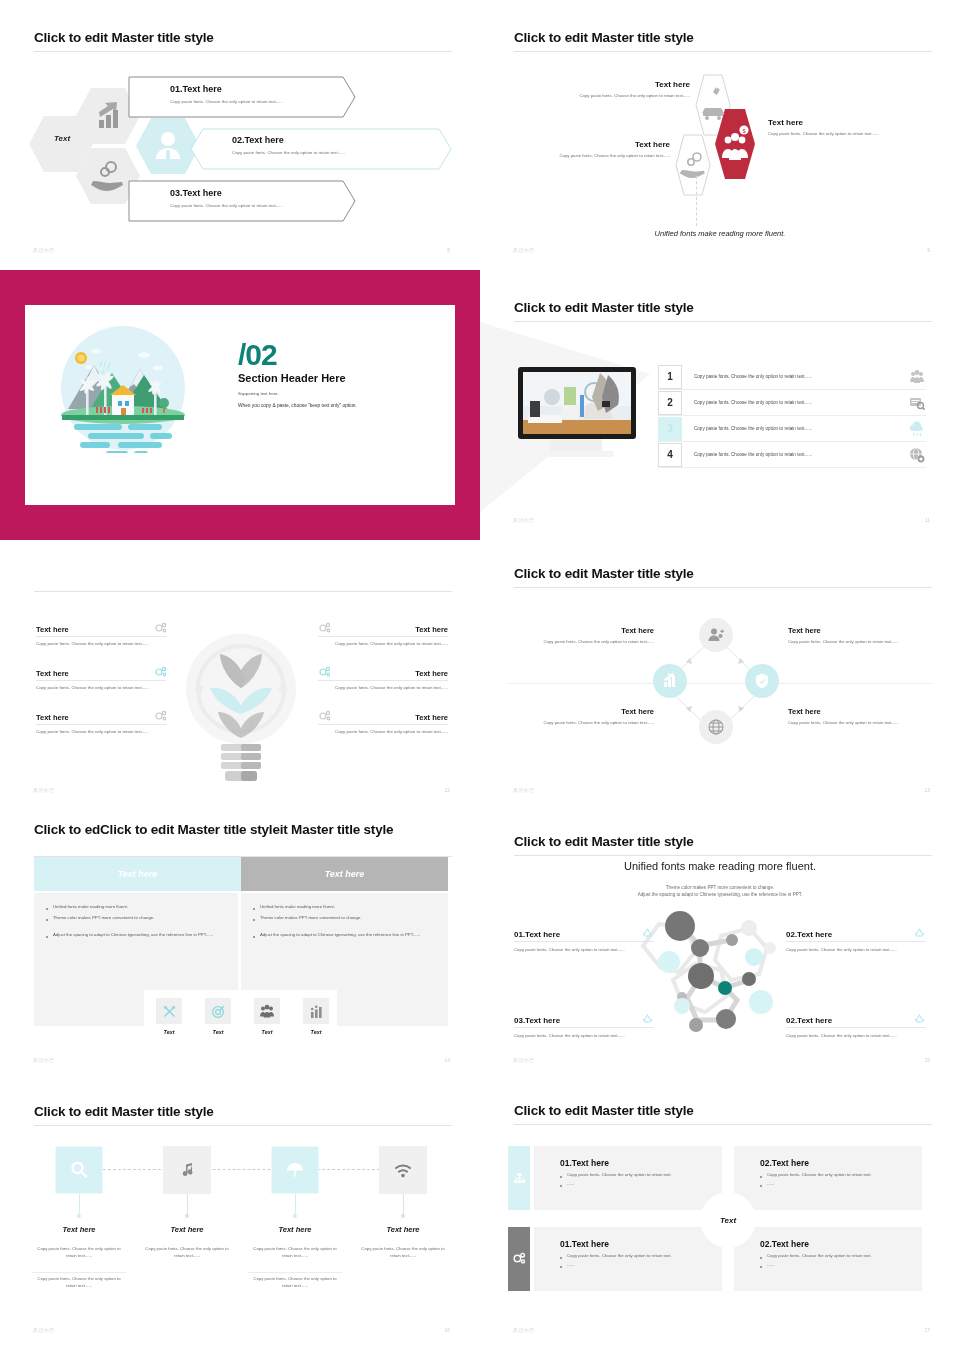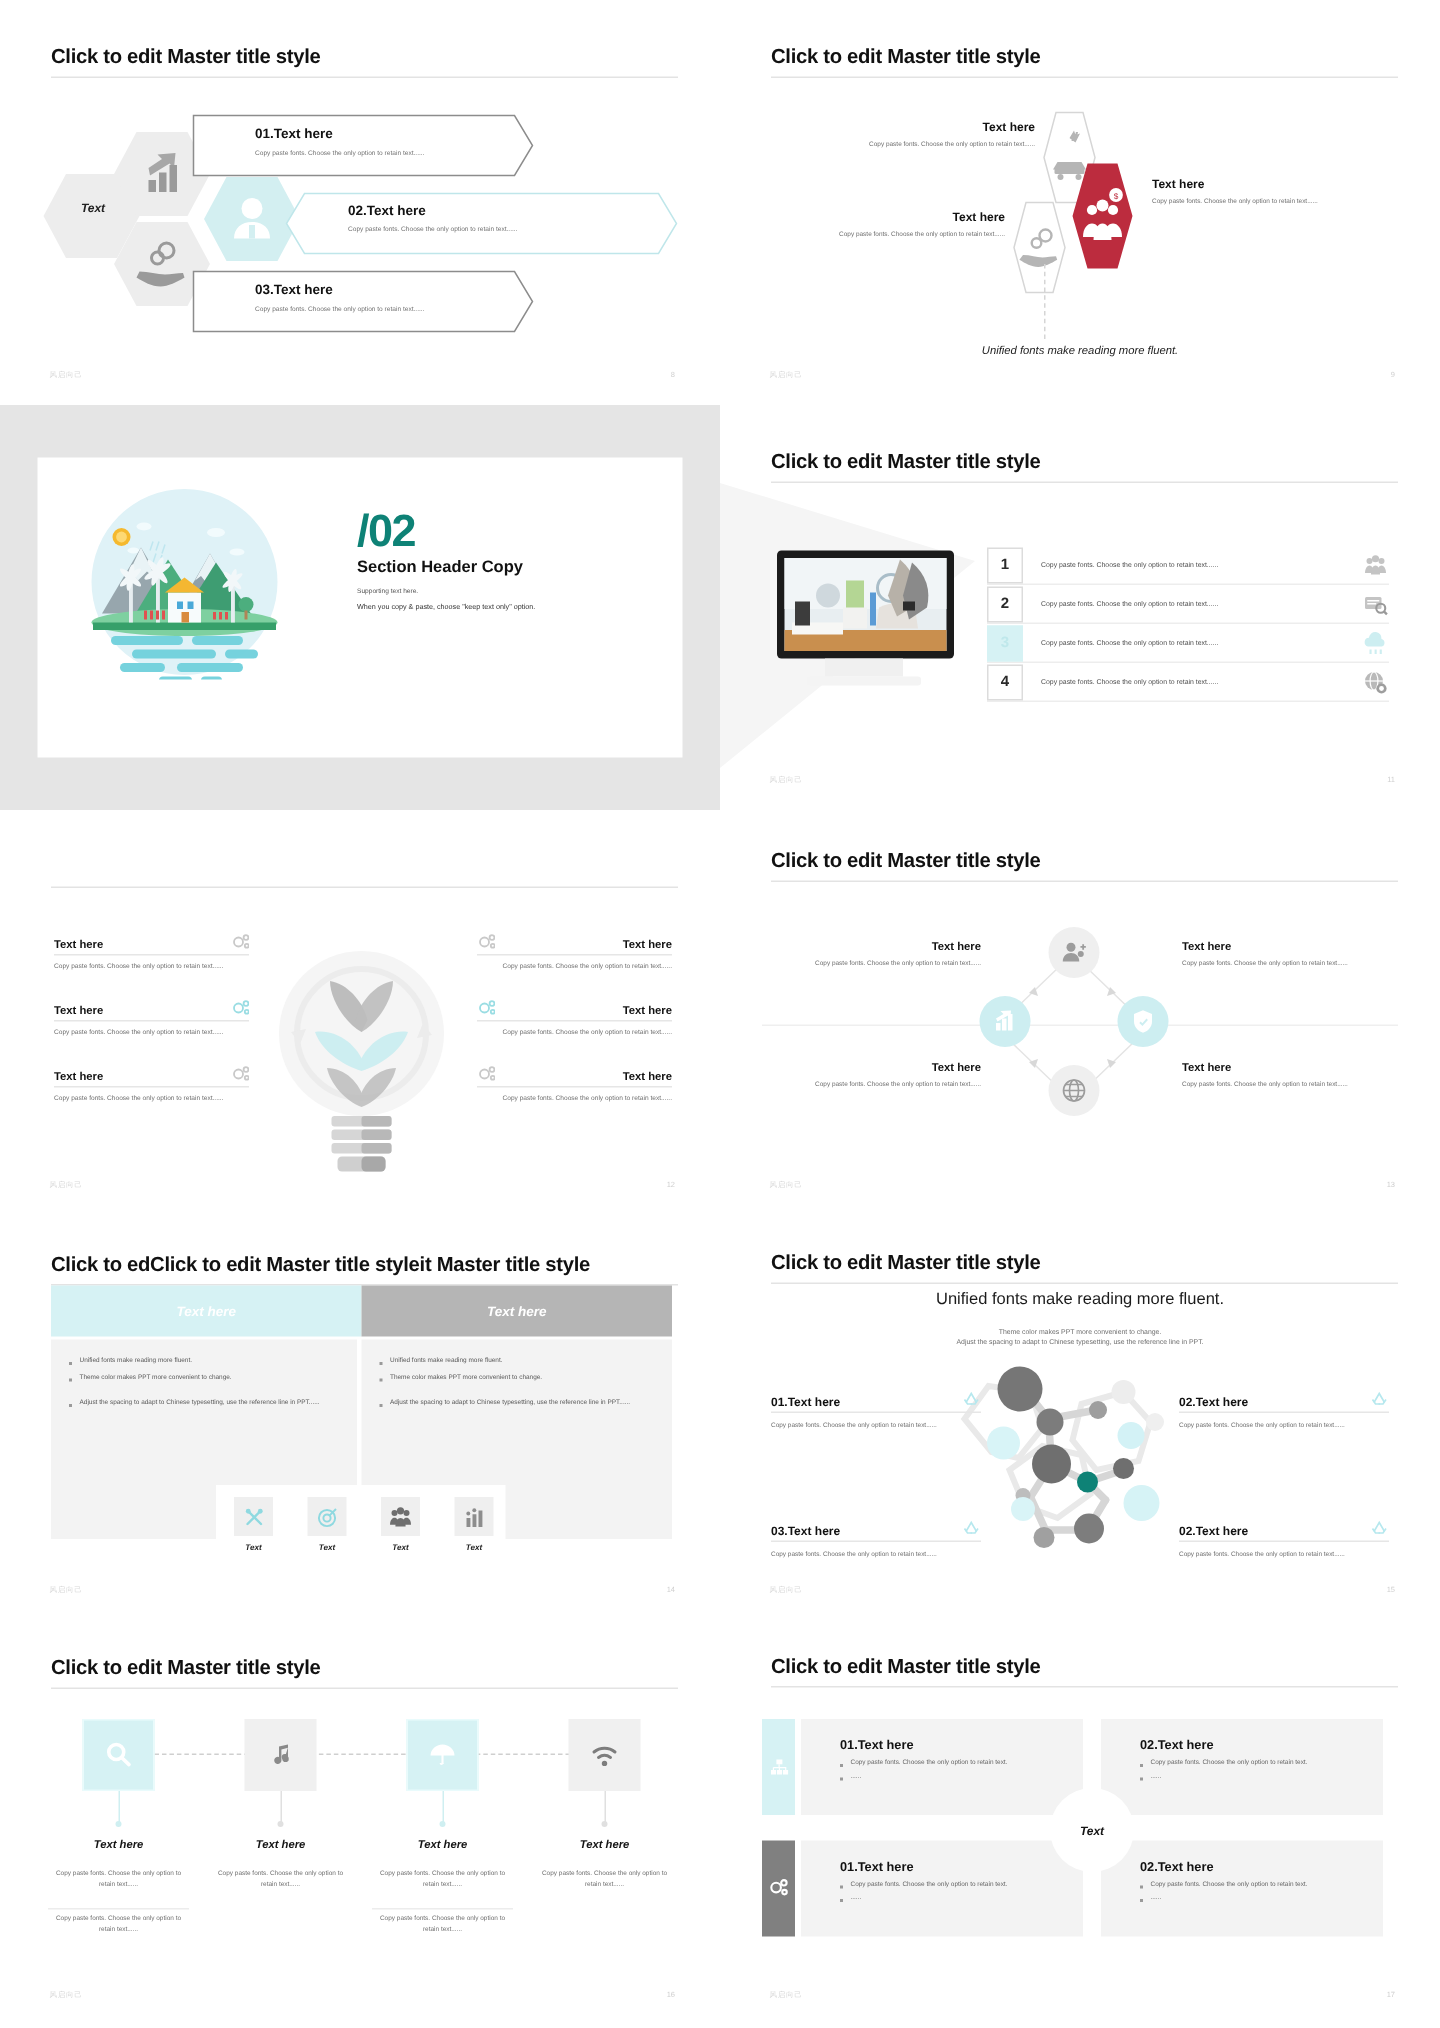--- a/index.html
+++ b/index.html
@@ -1,19 +1,19 @@
 <!DOCTYPE html>
 <html><head>
 <meta charset="utf-8">
 <style>
   html,body{margin:0;padding:0;background:#ffffff;}
   body{width:960px;height:1352px;font-family:"Liberation Sans",sans-serif;color:#1a1a1a;-webkit-font-smoothing:antialiased;}
   .sheet{position:relative;width:808px;height:1352px;}
   .slide{position:absolute;width:480px;height:270px;overflow:hidden;background:#fff;}
-  .slide.teal-bg{background:#e5e5e5;}
+  .slide.teal-bg{background:#be185d;}
   .title{position:absolute;left:34px;top:30px;font-size:13.5px;font-weight:bold;letter-spacing:-0.2px;color:#111;white-space:nowrap;}
   .rule{position:absolute;left:34px;right:28px;top:51px;height:1px;background:#e3e3e3;}
   .footer-logo{position:absolute;left:33px;bottom:17px;font-size:5px;color:#d8d8d8;letter-spacing:.5px;}
   .page-num{position:absolute;right:30px;bottom:17px;font-size:5px;color:#cfcfcf;}
   .h-sub{font-size:4.6px;color:#6d6d6d;line-height:1.55;}
 
   
   .s8-text{position:absolute;left:38px;top:134px;width:48px;text-align:center;font-size:8px;font-style:italic;font-weight:bold;color:#222;}
   .s8-band{position:absolute;}
   .band-ttl{font-size:9px;font-weight:bold;color:#111;}
@@ -283,21 +283,21 @@
           <rect x="30" y="110" width="56" height="6" rx="3"></rect>
             <rect x="92" y="110" width="22" height="6" rx="3"></rect>
           <rect x="22" y="119" width="30" height="6" rx="3"></rect>
             <rect x="60" y="119" width="44" height="6" rx="3"></rect>
           <rect x="48" y="128" width="22" height="5" rx="2.5"></rect>
             <rect x="76" y="128" width="14" height="5" rx="2.5"></rect>
         </g>
       </svg>
       <div style="position:absolute;left:213px;top:36px;width:200px;">
         <div class="s10-num">/02</div>
-        <div class="s10-hdr">Section Header Copy</div>
+        <div class="s10-hdr">Section Header Here</div>
         <div class="s10-s1">Supporting text here.</div>
         <div class="s10-s2">When you copy &amp; paste, choose "keep text only" option.</div>
       </div>
     </div>
   </div>
 
   <div class="slide" style="left:480px;top:270px;">
     <div class="title">Click to edit Master title style</div>
     <div class="rule"></div>
     <svg style="position:absolute;left:0;top:52px;" width="200" height="190">
@@ -571,21 +571,21 @@
     <div class="s13-lbl" style="left:308px;top:167px;">
       <div class="t">Text here</div>
         <div class="d">Copy paste fonts. Choose the only option to retain text......</div>
     </div>
 
     <div class="footer-logo">风启向己</div>
     <div class="page-num">13</div>
   </div>
 
   <div class="slide" style="left:0;top:810px;">
-    <div class="title" style="top:25px;">Click to edClick to edit Master title styleit Master title style</div>
+    <div class="title" style="top:12px;">Click to edClick to edit Master title styleit Master title style</div>
     <div class="rule" style="top:46px;"></div>
 
     <div class="s14-head" style="left:34px;top:47px;width:207px;background:#d6f2f4;">
       <span>Text here</span>
     </div>
     <div class="s14-head" style="left:241px;top:47px;width:207px;background:#b5b5b5;">
       <span>Text here</span>
     </div>
 
     <div class="s14-body" style="left:34px;top:83px;width:204px;height:133px;">

